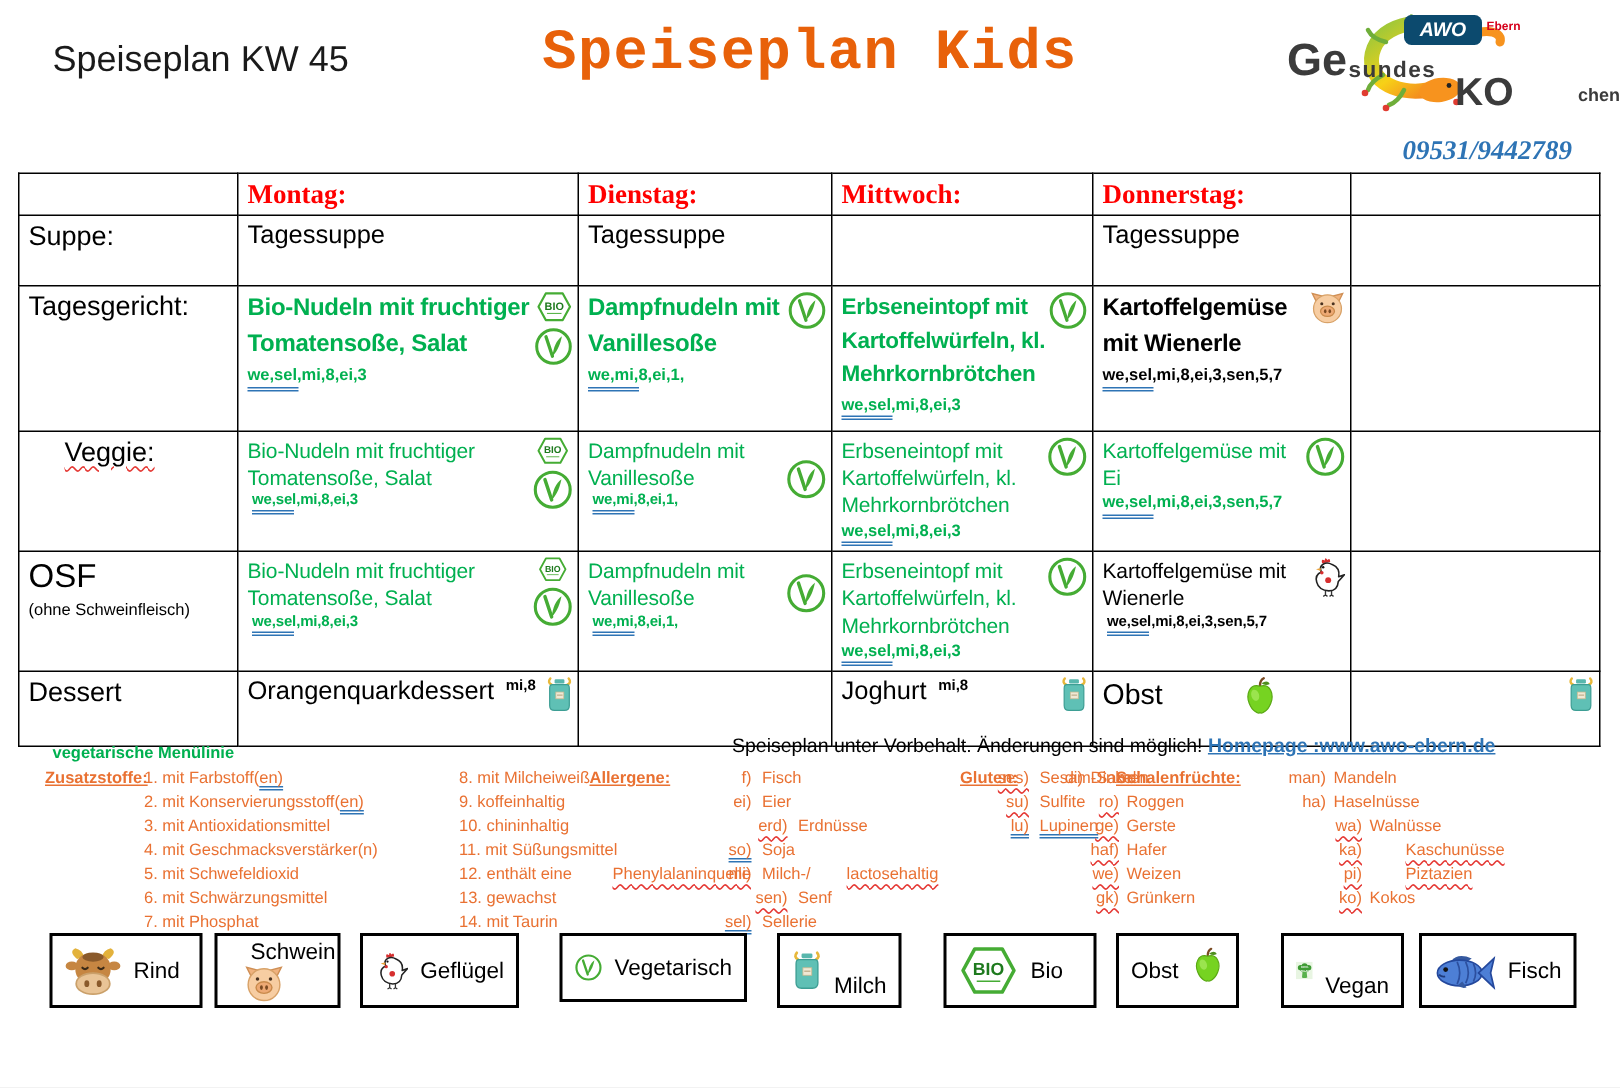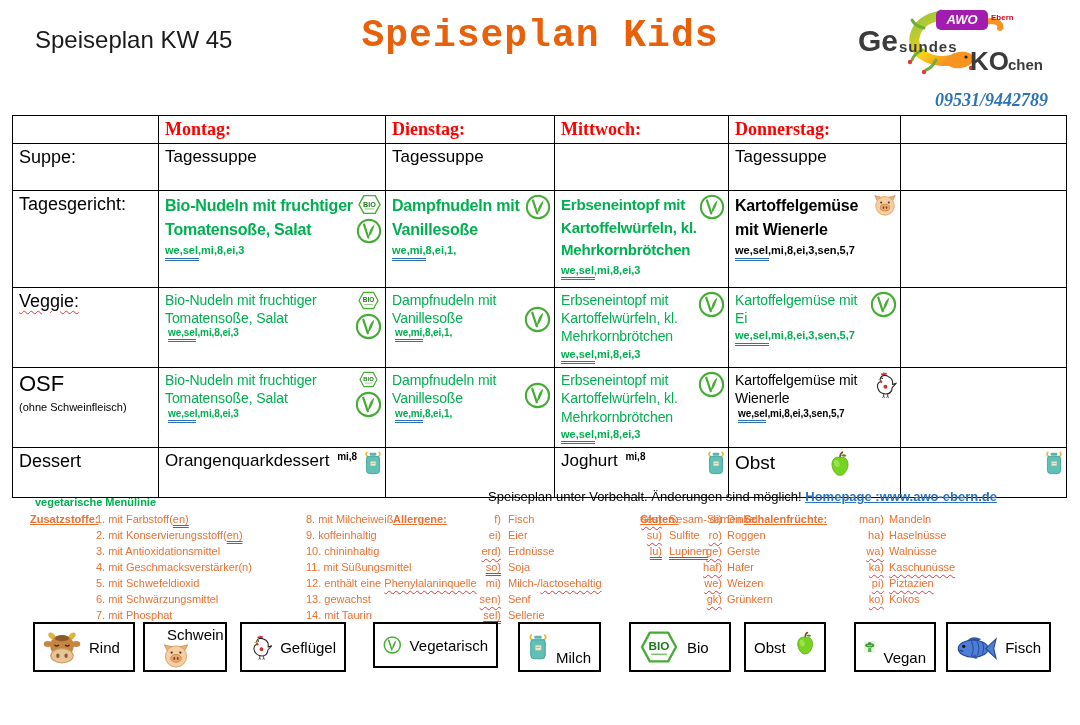--- a/index.html
+++ b/index.html
@@ -9,22 +9,22 @@
   .plan-title{position:absolute;left:35px;top:26px;font-size:24px;color:#1a1a1a;}
   .date-range{position:absolute;left:35px;top:62px;font-size:22px;color:#1a1a1a;}
   .kids-title{position:absolute;left:0;top:14px;width:1080px;text-align:center;
               font-family:Liberation Mono, monospace;font-weight:bold;font-size:38px;color:#e8610a;letter-spacing:1px;}
   .logo{position:absolute;left:852px;top:6px;width:202px;height:80px;}
   .logo svg{position:absolute;left:0;top:0;}
   .logo .t{position:absolute;color:#3b3b3b;font-weight:bold;}
   .logo .w1{left:6px;top:18px;font-size:30px;}
   .logo .w2{left:47px;top:32px;font-size:15px;letter-spacing:1px;}
   .logo .w3{left:118px;top:40px;font-size:26px;}
-  .logo .w4{left:156px;top:50px;font-size:15px;}
-  .awo{position:absolute;left:84px;top:4px;width:52px;height:20px;background:#a21caf;border-radius:5px;
+  .logo .w4{left:156px;top:50px;font-size:12px;padding-left:44px;}
+  .awo{position:absolute;left:84px;top:4px;width:52px;height:20px;background:#0c4a6e;border-radius:5px;
        color:#fff;font-style:italic;font-weight:bold;font-size:13px;text-align:center;line-height:20px;}
   .awo-sub{position:absolute;left:139px;top:7px;color:#d6001c;font-size:8px;font-weight:bold;}
   .phone{position:absolute;right:32px;top:90px;font-family:"Liberation Serif",serif;
          font-style:italic;font-weight:bold;font-size:18px;color:#2e74b5;text-align:center;}
   
   table.menu{position:absolute;left:12px;top:115px;border-collapse:collapse;table-layout:fixed;}
   table.menu td{border:1.6px solid #000;vertical-align:top;padding:3px 6px;overflow:hidden;}
   .dayhead{font-family:cursive;font-weight:bold;font-size:18px;color:#f00;}
   .rowlab{font-size:18px;color:#000;}
   .osf-main{font-size:22px;}
@@ -38,21 +38,21 @@
   .desserttx{font-size:17px;}
   .allerg{font-size:11px;font-weight:bold;line-height:1.15;margin-top:2px;}
   .dline{display:block;width:34px;border-bottom:3px double #2e74b5;margin-top:1px;}
   .supwrap{display:inline-block;vertical-align:5px;margin-left:3px;}
   .suptext{display:block;font-size:10px;font-weight:bold;line-height:1;}
   .supwrap .dline{width:28px;}
   .supplain{font-size:10px;font-weight:bold;vertical-align:6px;margin-left:3px;}
   .cell-icons{position:absolute;display:flex;flex-direction:column;align-items:center;gap:3px;}
   td{position:relative;}
   .cell-icons{top:3px;right:3px;}
-  .wavy-red{text-decoration:underline wavy #e53935;text-decoration-thickness:1px;text-underline-offset:3px;}
+  .wavy-red{text-decoration:underline wavy #e53935;text-decoration-thickness:1px;text-underline-offset:3px;margin-left:24px;}
   .dbl-blue{text-decoration:underline double #2e74b5;text-underline-offset:2px;}
   .inline-ic{display:inline-block;vertical-align:middle;}
   
   .disclaimer{position:absolute;left:488px;top:489px;font-size:13px;white-space:nowrap;}
   .homepage{color:#2e74b5;font-weight:bold;text-decoration:underline;}
   .legend{position:absolute;left:0;top:494px;width:1080px;font-size:11px;color:#e97132;line-height:16px;}
   .veg-line{position:absolute;left:35px;top:0;color:#00b050;font-weight:bold;}
   .lhead{font-weight:bold;text-decoration:underline;}
   .zusatz{position:absolute;left:30px;top:17px;}
   .zrow{display:flex;white-space:nowrap;}

